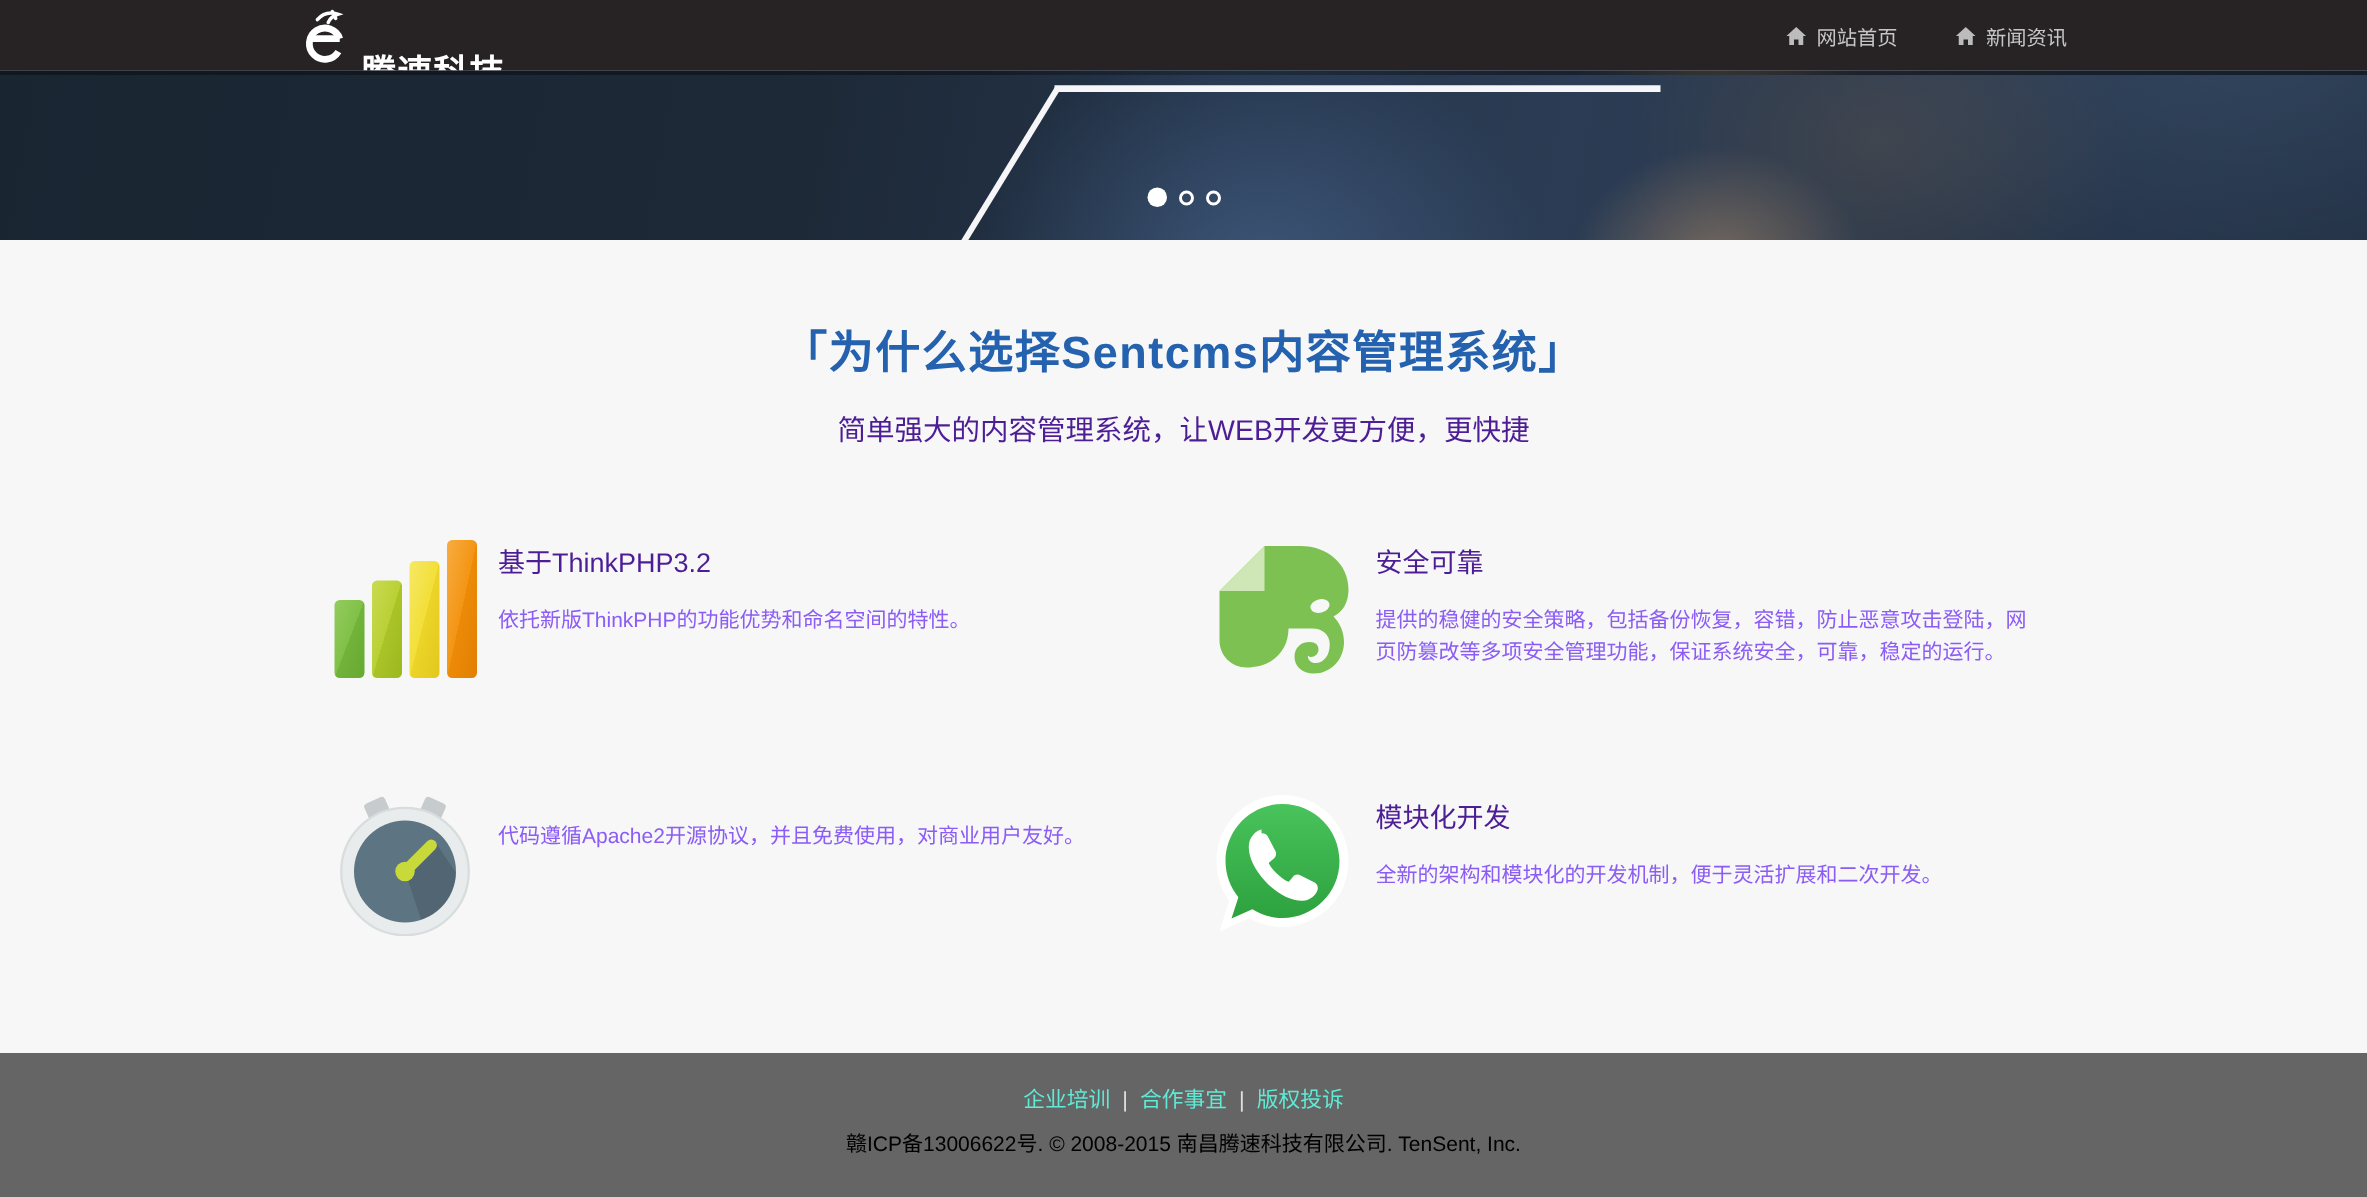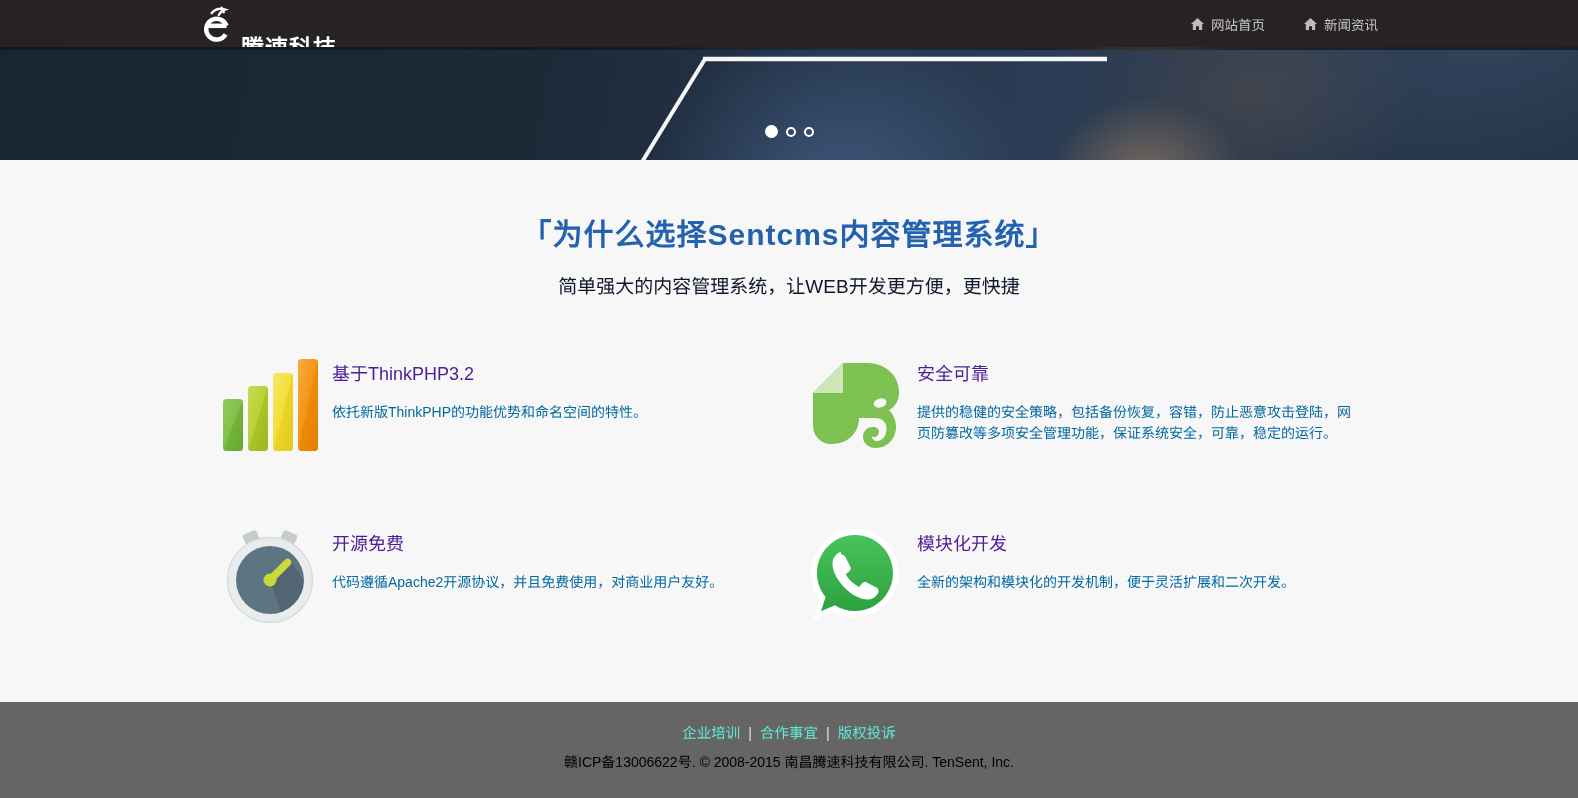--- a/index.html
+++ b/index.html
@@ -28,27 +28,27 @@
       linear-gradient(100deg,#1a2532 0%,#1d2937 34%,#24344a 52%,#2b3c54 66%,#253449 84%,#202e41 100%);
     border-top:3px solid rgba(10,12,16,.55);
   }
   .hero-lines { position:absolute; inset:0; width:100%; height:100%; }
   .hero-dots { position:absolute; left:0; right:0; top:75px; display:flex; justify-content:center; align-items:center; gap:8px; }
   .dot { width:10px; height:10px; border-radius:50%; border:2px solid #ffffff; background:transparent; cursor:pointer; }
   .dot.active { width:13px; height:13px; border:none; background:#ffffff; }
   
   .main { height:542px; background:#f7f7f7; }
   .section-title { padding-top:50px; text-align:center; color:#2461ae; font-size:30px; font-weight:bold; letter-spacing:1px; }
-  .section-subtitle { margin-top:17px; text-align:center; color:#0f172a; font-size:19px; }
+  .section-subtitle { margin-top:17px; text-align:center; color:#4c1d95; font-size:19px; }
   .features { width:1170px; margin:59px auto 0; display:flex; flex-wrap:wrap; }
   .feature { width:50%; padding-left:18px; display:flex; align-items:flex-start; margin-bottom:74px; }
   .feature-icon { width:96px; height:96px; flex:0 0 96px; }
   .feature-body { margin-left:14px; padding-top:2px; }
   .feature-title { font-size:18px; color:#4c1d95; font-weight:normal; }
-  .feature-desc { margin-top:17px; font-size:14px; color:#0369a1; line-height:21px; max-width:442px; }
+  .feature-desc { margin-top:17px; font-size:14px; color:#8b5cf6; line-height:21px; max-width:442px; }
   
   .footer { height:96px; background:#656565; text-align:center; color:#f0f0f0; }
   .footer-links { padding-top:19px; font-size:14.5px; }
   .footer-links a { color:#5eead4; text-decoration:none; cursor:pointer; }
   .footer-sep { margin:0 8px; color:#e0e0e0; }
   .footer-copy { margin-top:9px; font-size:14px; color:#000000; }
 </style>
 </head>
 <body>
 
@@ -158,21 +158,20 @@
         <rect x="22" y="5" width="15" height="13" rx="2.5" fill="#c6cbcd" transform="rotate(-24 29.5 11.5)"></rect>
         <rect x="59" y="5" width="15" height="13" rx="2.5" fill="#c6cbcd" transform="rotate(24 66.5 11.5)"></rect>
         <circle cx="48" cy="53" r="42.5" fill="#e9ecec"></circle>
         <circle cx="48" cy="53" r="42.5" fill="none" stroke="#d7dcdc" stroke-width="1.5"></circle>
         <circle cx="48" cy="53" r="34" fill="#5d7482"></circle>
         <path d="M48 53 L68 33 L92 69 L62 95 Z" fill="rgba(0,0,0,0.12)" clip-path="url(#swface)"></path>
         <line x1="48" y1="53" x2="65.5" y2="35.5" stroke="#c8d93a" stroke-width="7.5" stroke-linecap="round"></line>
         <circle cx="48" cy="53" r="6.5" fill="#c8d93a"></circle>
       </svg>
       <div class="feature-body">
-        <h3 class="feature-title">开源免费</h3>
         <p class="feature-desc">代码遵循Apache2开源协议，并且免费使用，对商业用户友好。</p>
       </div>
     </div>
 
     <div class="feature">
       <svg class="feature-icon" viewBox="0 0 96 96">
         <defs>
           <linearGradient id="wag" x1="0" y1="0" x2="0" y2="1">
               <stop offset="0" stop-color="#49c35b"></stop>
               <stop offset="1" stop-color="#2da23f"></stop>

